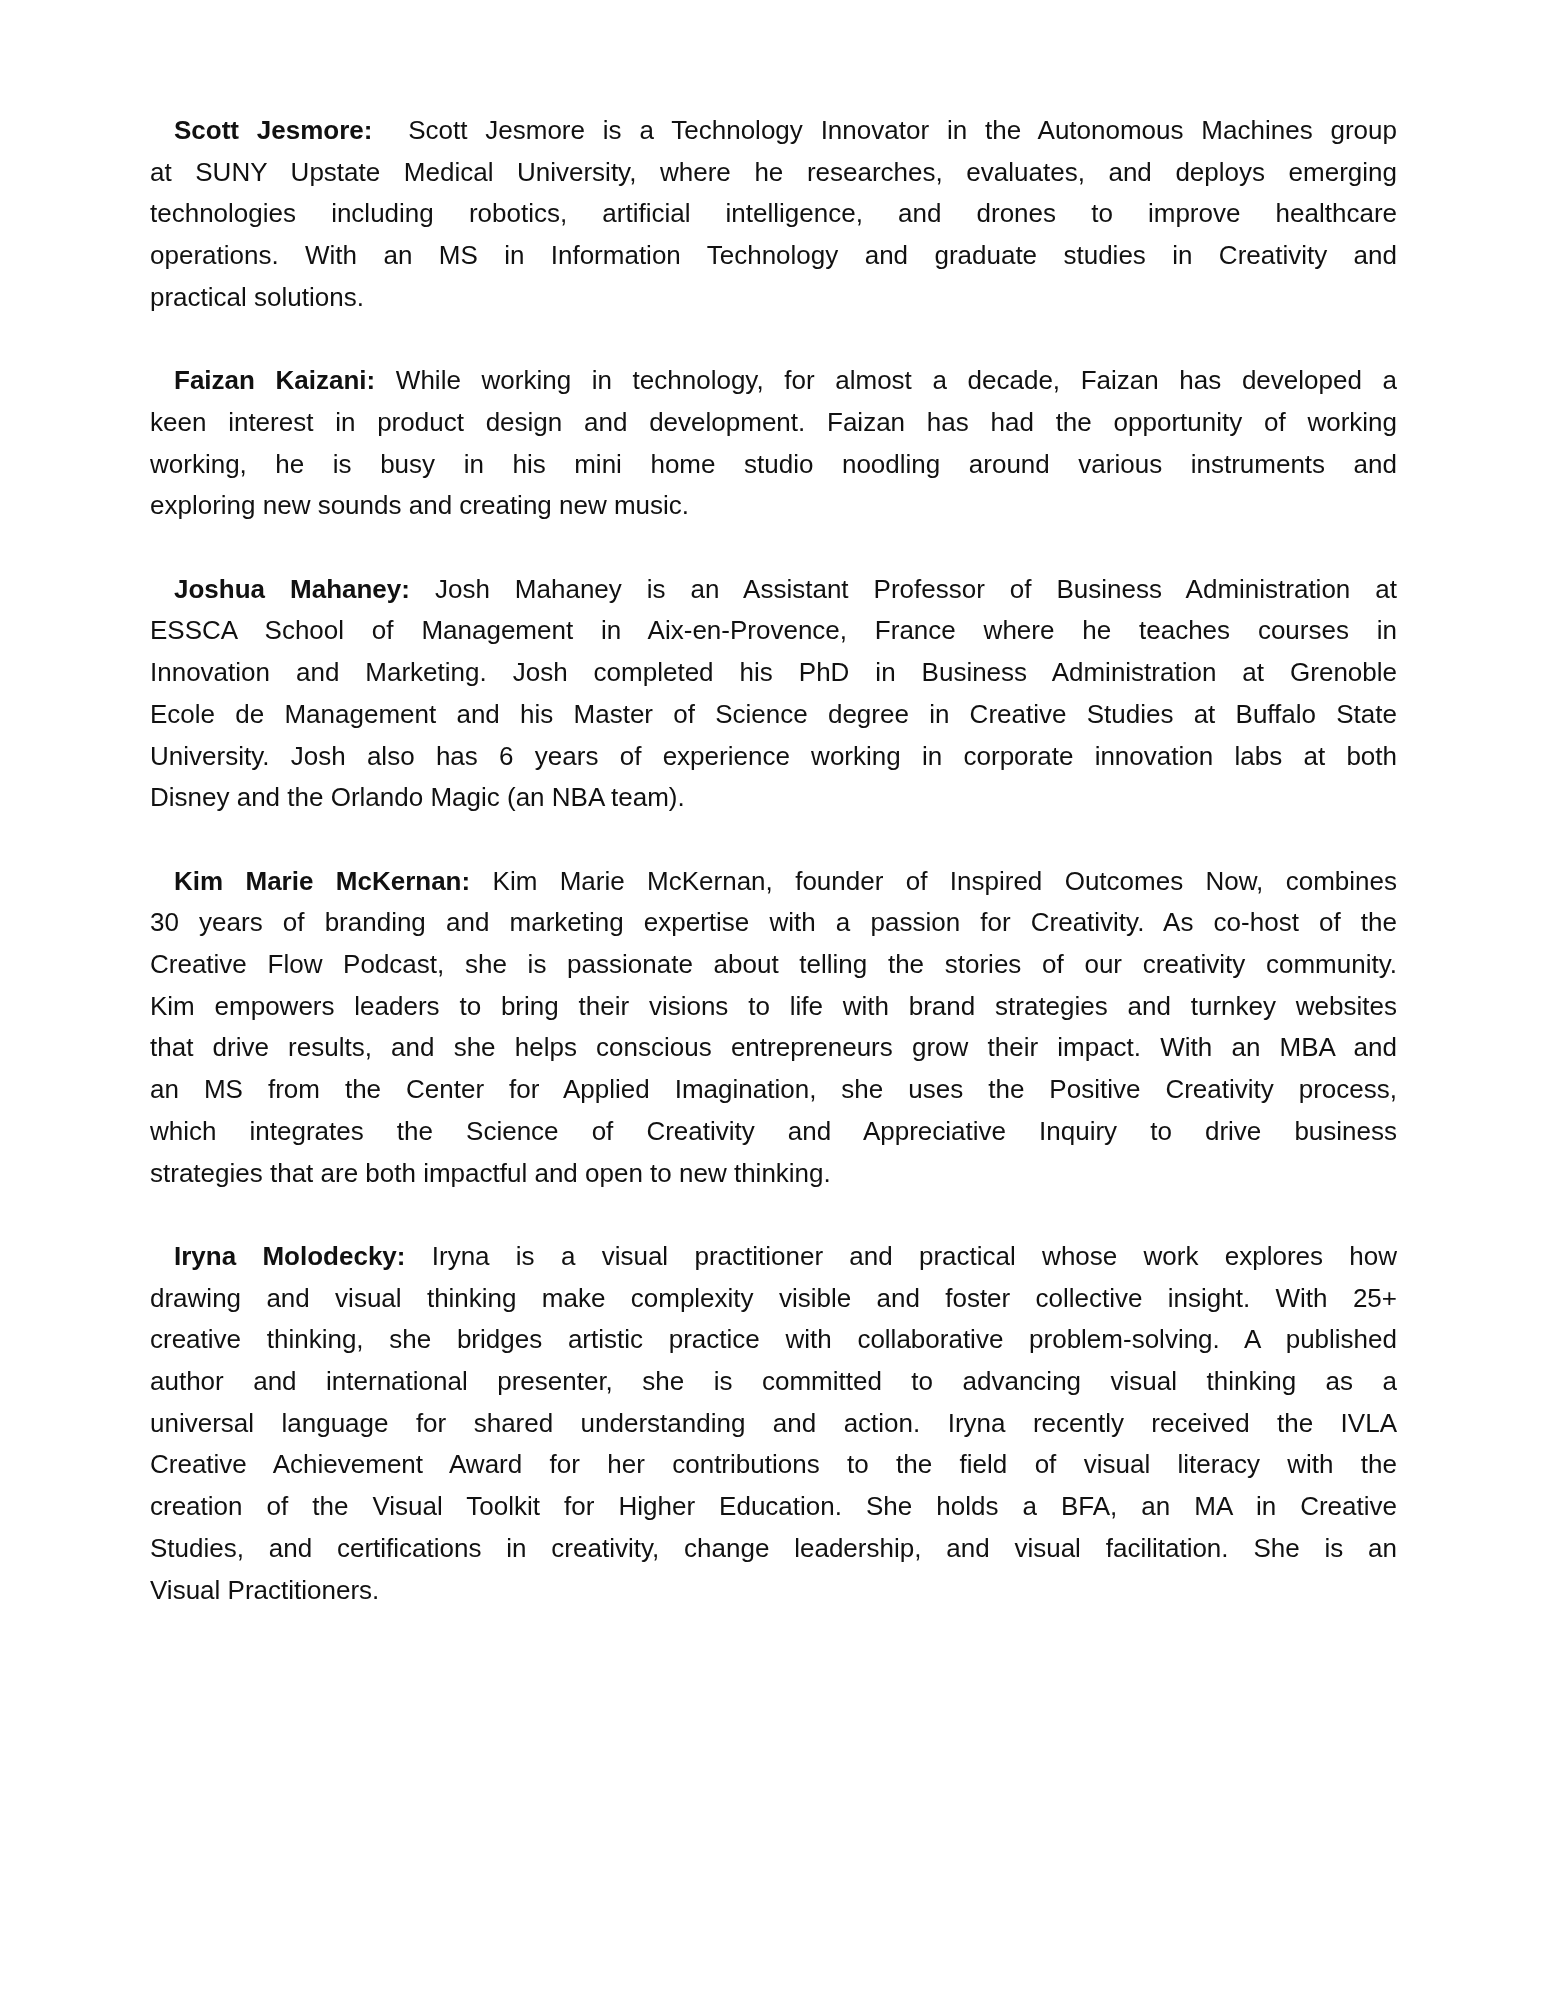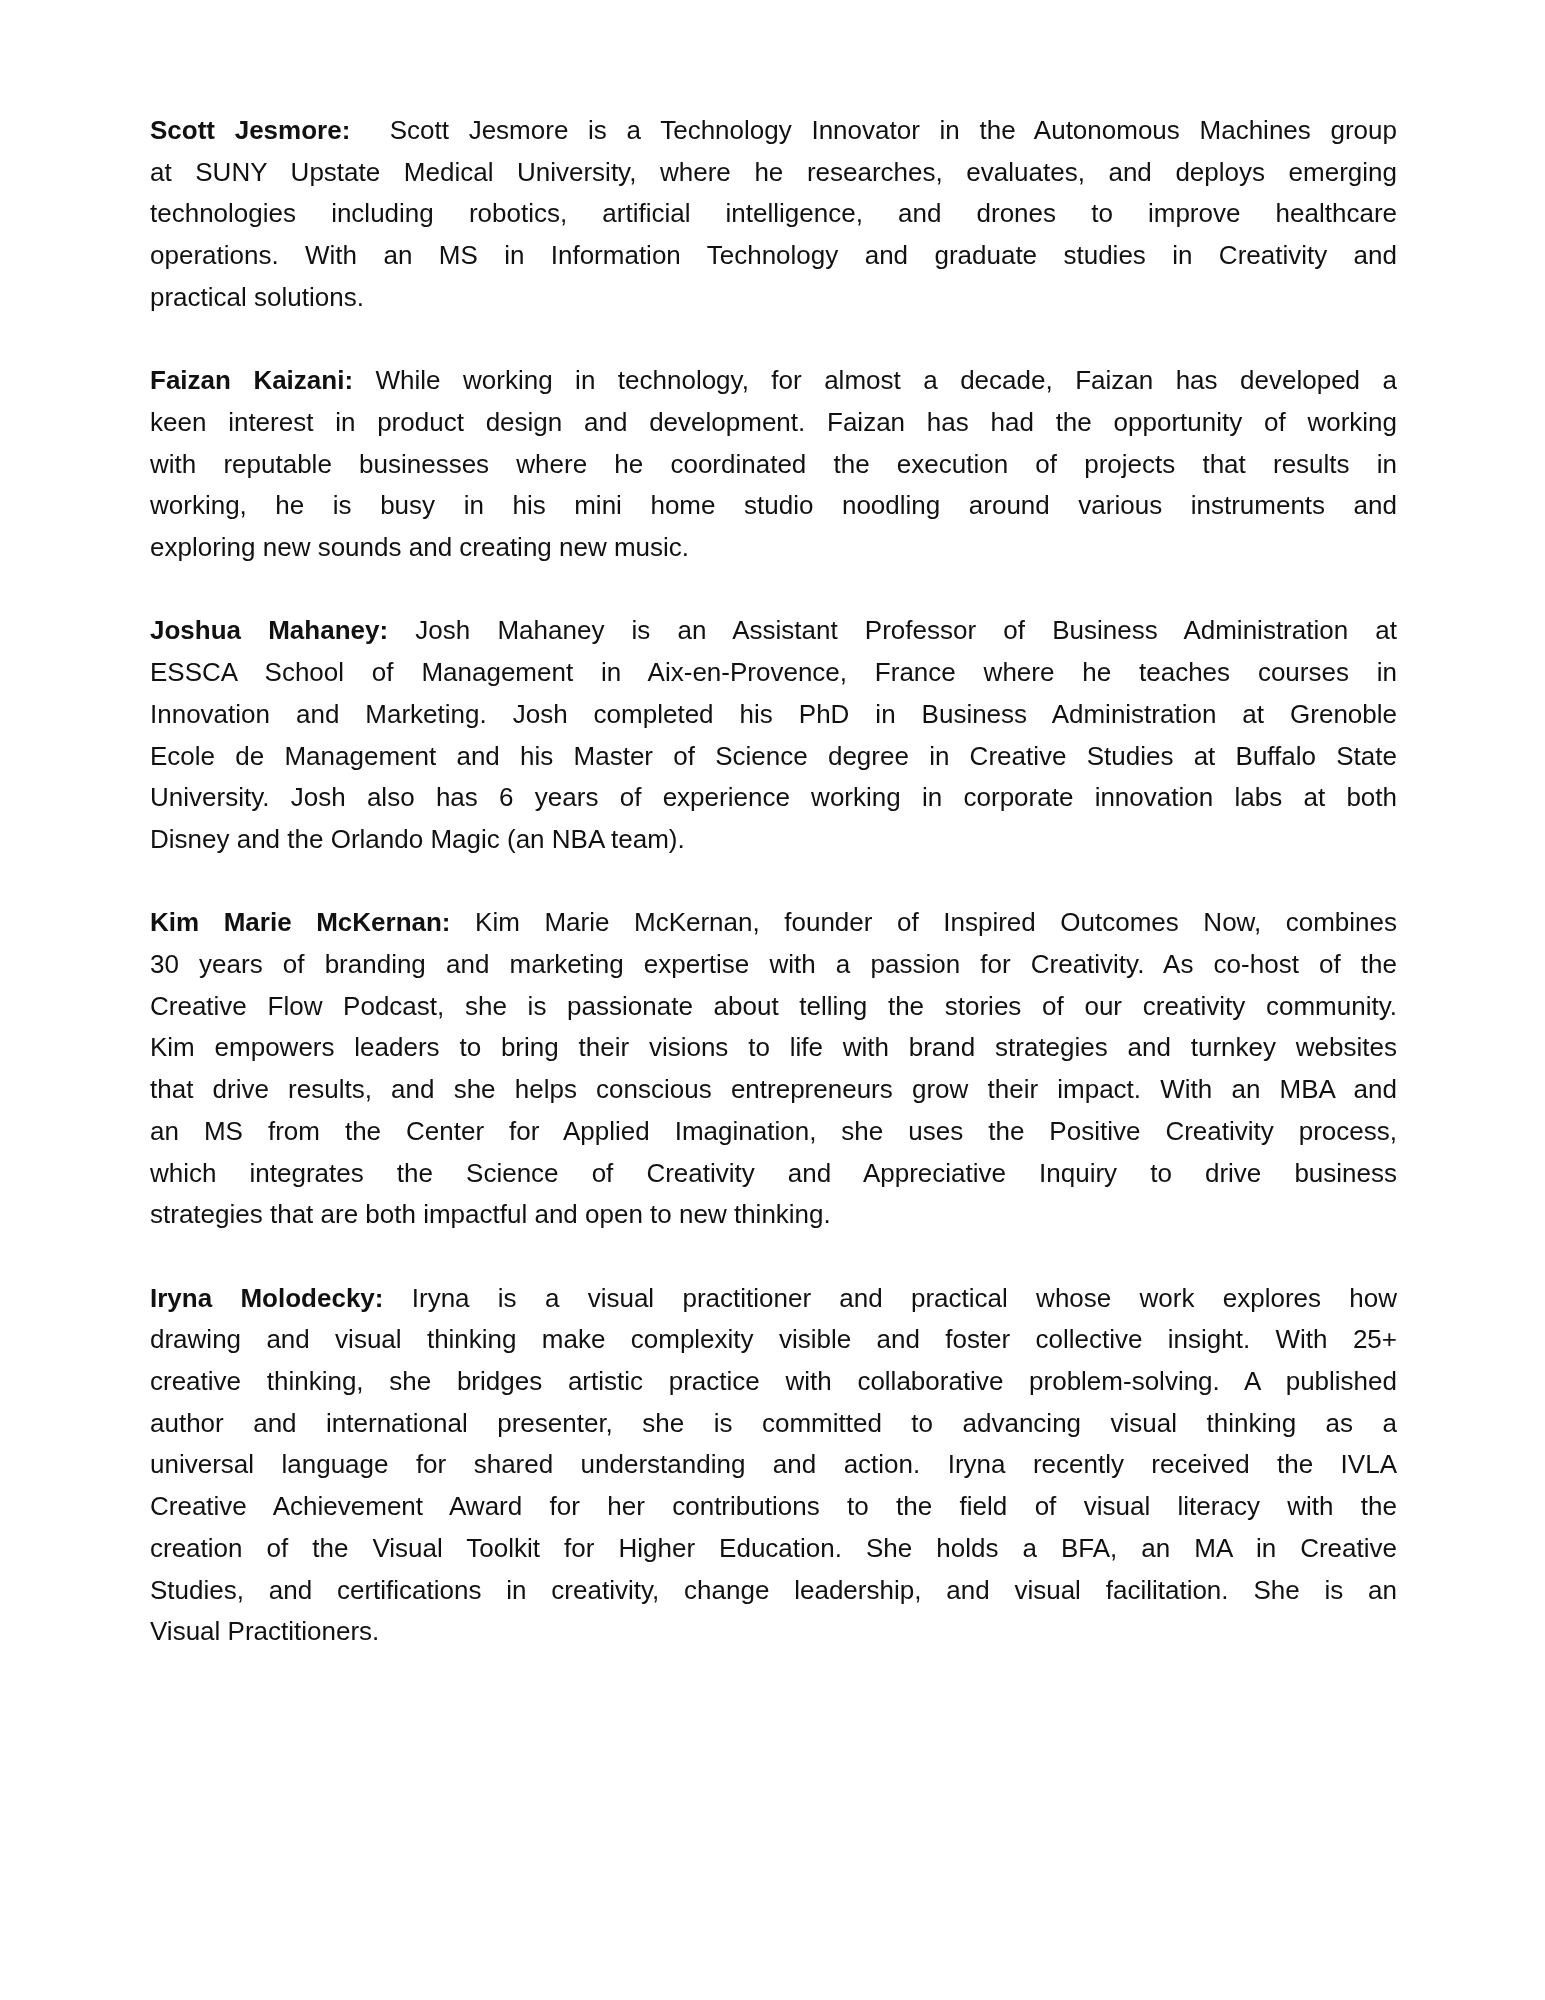--- a/index.html
+++ b/index.html
@@ -32,39 +32,39 @@
       text-align-last: justify;
       white-space: nowrap;
       overflow: visible;
     }
     .line.last {
       text-align-last: left;
       text-align: center;
     }
     .name {
       font-weight: bold;
+      margin-left: 24px;
     }
   </style>
 </head>
 <body>
 
 <div class="page">
 
   <div class="bio">
     <span class="line"><span class="name">Scott Jesmore:</span><span style="white-space:pre">  Scott Jesmore is a Technology Innovator in the Autonomous Machines group</span></span>
     <span class="line">at SUNY Upstate Medical University, where he researches, evaluates, and deploys emerging</span>
     <span class="line">technologies including robotics, artificial intelligence, and drones to improve healthcare</span>
     <span class="line">operations. With an MS in Information Technology and graduate studies in Creativity and</span>
     <span class="line last">practical solutions.</span>
   </div>
 
   <div class="bio">
     <span class="line"><span class="name">Faizan Kaizani:</span><span style="white-space:pre"> While working in technology, for almost a decade, Faizan has developed a</span></span>
     <span class="line">keen interest in product design and development. Faizan has had the opportunity of working</span>
-    <span class="line">with reputable businesses where he coordinated the execution of projects that results in</span>
     <span class="line">working, he is busy in his mini home studio noodling around various instruments and</span>
     <span class="line last">exploring new sounds and creating new music.</span>
   </div>
 
   <div class="bio">
     <span class="line"><span class="name">Joshua Mahaney:</span><span style="white-space:pre"> Josh Mahaney is an Assistant Professor of Business Administration at</span></span>
     <span class="line">ESSCA School of Management in Aix-en-Provence, France where he teaches courses in</span>
     <span class="line">Innovation and Marketing. Josh completed his PhD in Business Administration at Grenoble</span>
     <span class="line">Ecole de Management and his Master of Science degree in Creative Studies at Buffalo State</span>
     <span class="line">University. Josh also has 6 years of experience working in corporate innovation labs at both</span>

